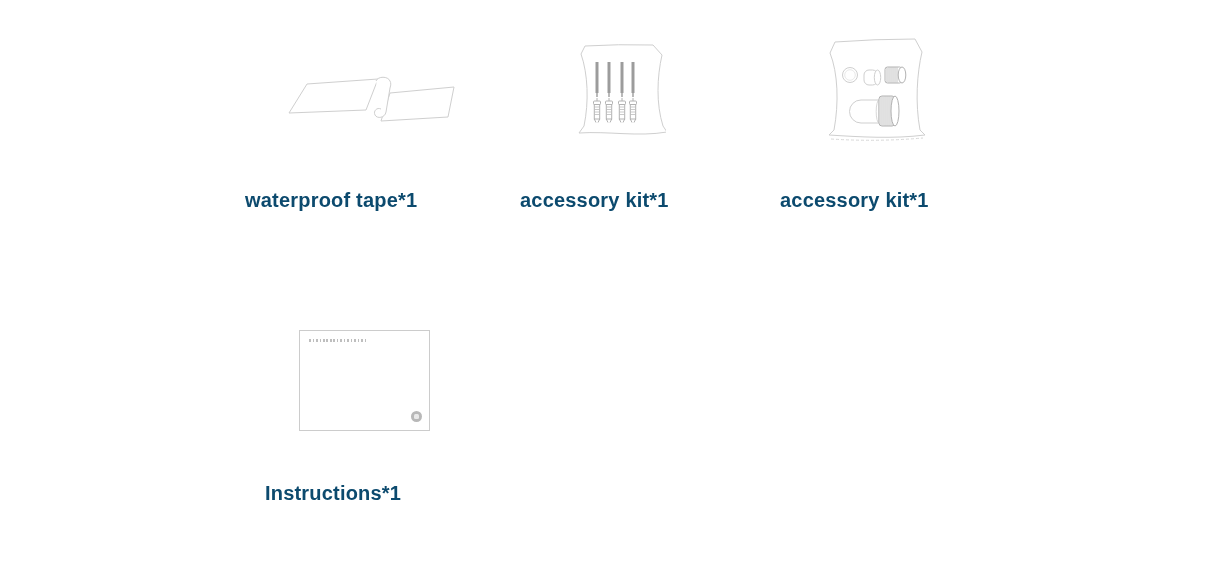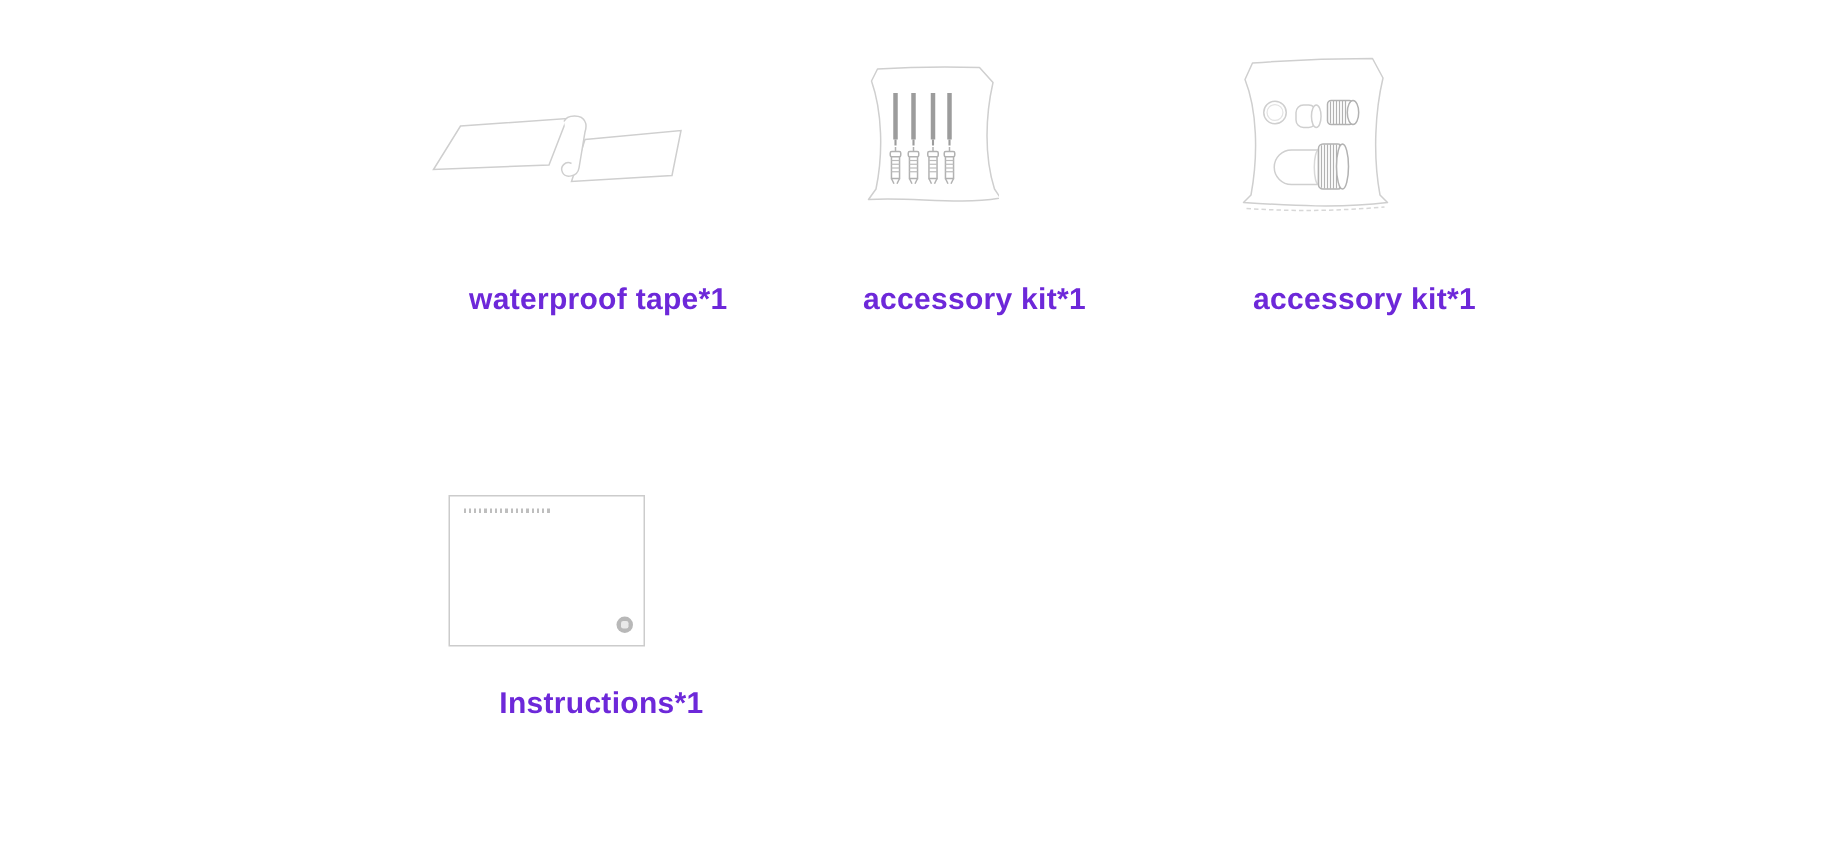--- a/index.html
+++ b/index.html
@@ -7,44 +7,44 @@
     width: 1226px; height: 575px;
     background: #ffffff;
     font-family: "Liberation Sans", sans-serif;
     position: relative;
     overflow: hidden;
   }
   .pack-item { position: absolute; margin: 0; }
   .art { position: absolute; }
   .label {
     position: absolute;
-    text-align: right;
+    text-align: left;
     font-weight: bold;
     font-size: 20px;
     line-height: 23px;
-    color: #6d28d9;
+    color: #0c4a6e;
     letter-spacing: 0.2px;
     white-space: nowrap;
   }
 
   
   #item-tape { left: 245px; top: 70px; width: 240px; height: 150px; }
   #item-tape .art { left: 40px; top: 6px; width: 172px; height: 48px; }
   #item-tape .label { left: 0; top: 119px; width: 240px; }
 
   #item-kit-screws { left: 520px; top: 40px; width: 204px; height: 180px; }
   #item-kit-screws .art { left: 58px; top: 2px; width: 88px; height: 96px; }
   #item-kit-screws .label { left: 0; top: 149px; width: 204px; }
 
   #item-kit-connectors { left: 780px; top: 36px; width: 204px; height: 180px; }
   #item-kit-connectors .art { left: 47px; top: 2px; width: 100px; height: 110px; }
   #item-kit-connectors .label { left: 0; top: 153px; width: 204px; }
 
   #item-instructions { left: 265px; top: 330px; width: 204px; height: 180px; }
-  #item-instructions .label { left: 0; top: 128px; width: 204px; }
+  #item-instructions .label { left: 0; top: 152px; width: 204px; }
 
   
   .booklet {
     position: absolute;
     left: 34px; top: 0;
     width: 129px; height: 99px;
     background: #ffffff;
     border: 1px solid #cccccc;
   }
   .microtext {

